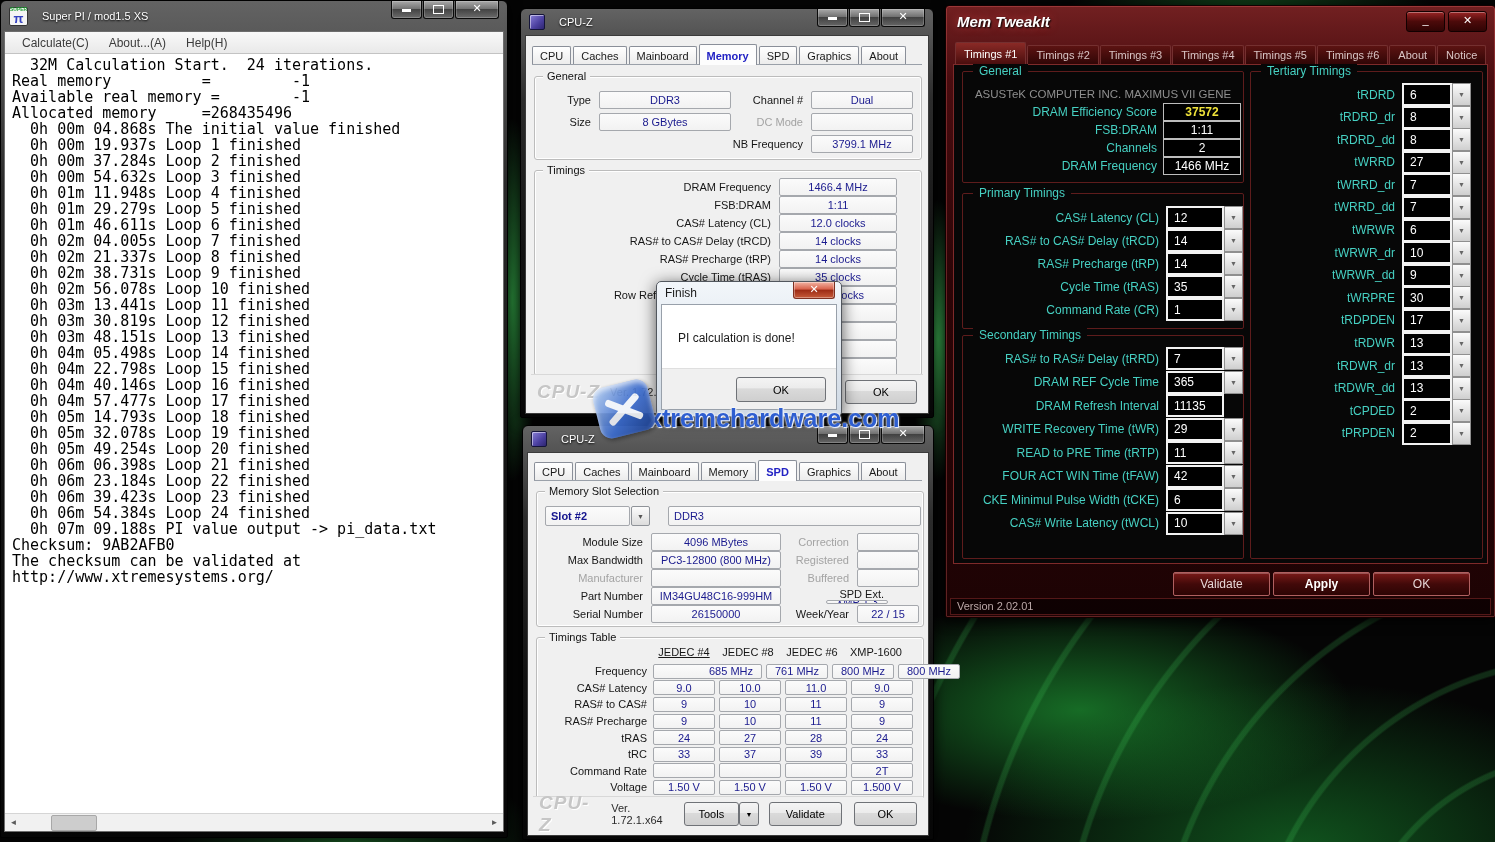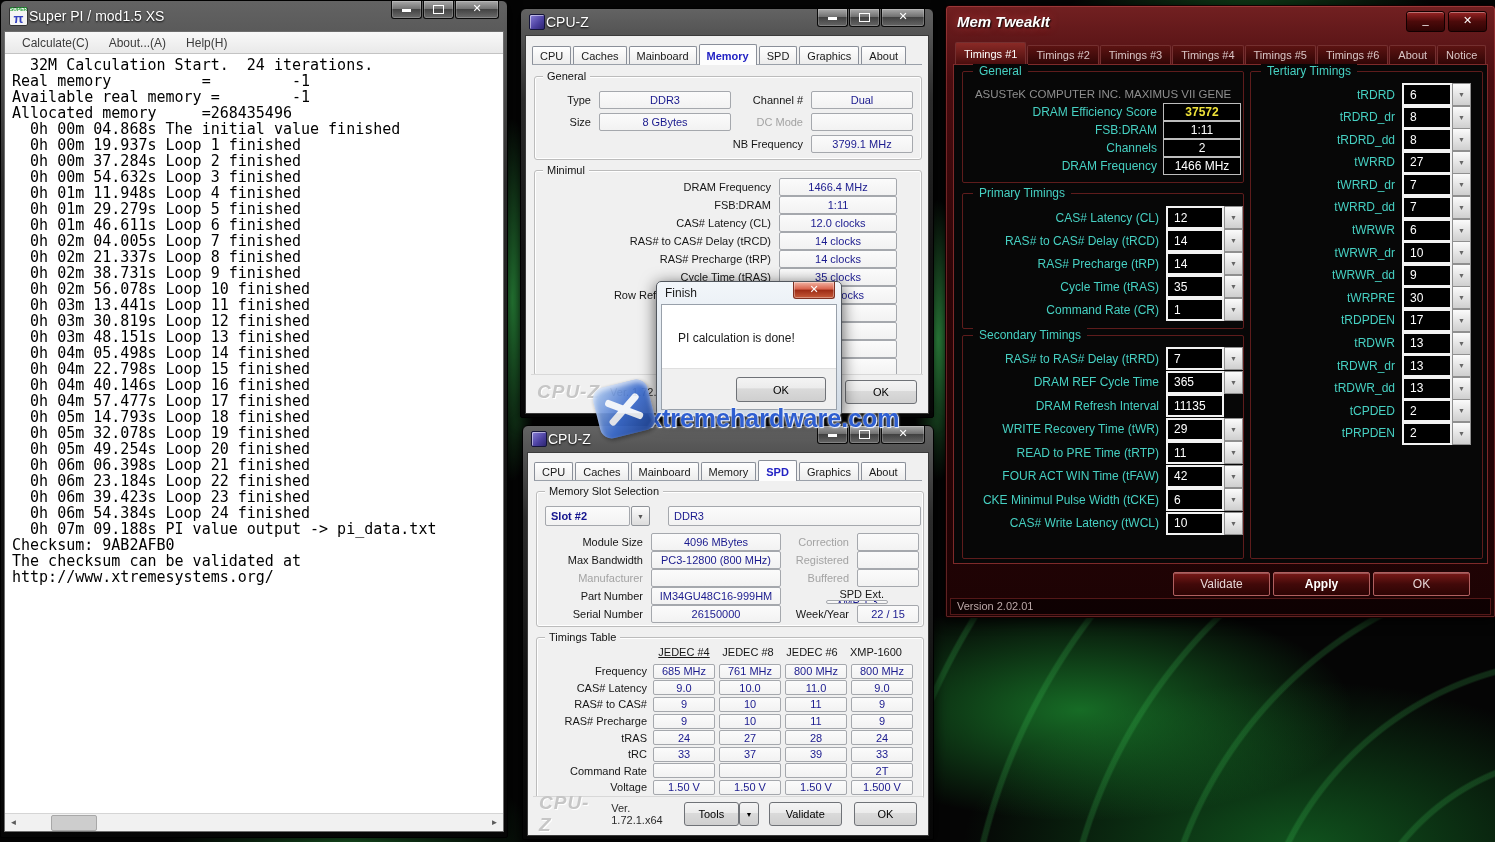--- a/index.html
+++ b/index.html
@@ -18,21 +18,21 @@
       #050505;}
   .desktop::after{content:"";position:absolute;right:0;bottom:0;width:600px;height:230px;
     background:repeating-radial-gradient(circle at 115% 165%, transparent 0 40px,
       rgba(80,245,110,.16) 42px 46px, transparent 48px 96px);}
 
   
   .w7{position:absolute;border:1px solid #000;border-radius:6px 6px 2px 2px;
       box-shadow:0 2px 14px rgba(0,0,0,.85);
       background:linear-gradient(180deg,#636363,#2c2c2c 22%,#121212 60%,#060606);}
   .tbar{height:26px;display:flex;align-items:center;padding:0 8px;position:relative;}
-  .tbar .ttl{color:#fff;font-size:14px;margin-left:1px;text-shadow:0 1px 2px #000;}
+  .tbar .ttl{color:#fff;font-size:11px;margin-left:14px;text-shadow:0 1px 2px #000;}
   .caps{position:absolute;top:0;right:8px;display:flex;gap:1px;}
   .cap{width:29px;height:17px;border:1px solid #0a0a0a;border-top:none;border-radius:0 0 3px 3px;
        background:linear-gradient(180deg,rgba(255,255,255,.45),rgba(255,255,255,.12) 45%,rgba(0,0,0,.3) 50%,rgba(255,255,255,.08));
        color:#fff;font-size:11px;line-height:15px;text-align:center;
        box-shadow:inset 0 0 0 1px rgba(255,255,255,.2);cursor:default;}
   .cap.close{width:42px;}
   .minbar{display:inline-block;width:9px;height:3px;background:#fff;margin-top:8px;}
   .maxbox{display:inline-block;width:9px;height:7px;border:1px solid #fff;margin-top:4px;}
 
   .client{margin:0 4px 4px;background:#f0f0f0;border:1px solid #3b3b3b;position:relative;}
@@ -256,21 +256,21 @@
         <span class="lb dim" style="width:88px;">DC Mode</span>
         <span class="fld" style="width:100px;margin-left:8px;"></span>
       </div>
       <div class="rowline" style="position:absolute;left:160px;top:58px;">
         <span class="lb" style="width:108px;">NB Frequency</span>
         <span class="fld" style="width:100px;margin-left:8px;">3799.1 MHz</span>
       </div>
     </div>
 
     <div class="gb" style="left:8px;top:134px;width:386px;height:204px;">
-      <span class="gl">Minimul</span>
+      <span class="gl">Timings</span>
       <div style="position:absolute;left:6px;top:8px;display:flex;flex-direction:column;gap:2px;">
         <div class="flat">
           
         
             <div class="rowline" style="height:16px;">
               <span class="lb" style="width:230px;">DRAM Frequency</span>
               <span class="fld" style="width:116px;margin-left:8px;">1466.4 MHz</span>
             </div>
           
             <div class="rowline" style="height:16px;">
@@ -428,21 +428,21 @@
         <span style="width:108px;"></span>
         <span class="lb" style="width:62px;text-align:center;margin-left:2px;text-decoration:underline;">JEDEC #4</span>
         <span class="lb" style="width:62px;text-align:center;margin-left:2px;">JEDEC #8</span>
         <span class="lb" style="width:62px;text-align:center;margin-left:2px;">JEDEC #6</span>
         <span class="lb" style="width:62px;text-align:center;margin-left:2px;">XMP-1600</span>
       </div>
       <div style="position:absolute;left:6px;top:26px;display:flex;flex-direction:column;gap:2px;">
 
           <div class="rowline" style="height:14.6px;">
             <span class="lb" style="width:104px;">Frequency</span>
-            <span class="fld" style="width:60px;height:13px;margin-left:6px;">685 MHz</span>
+            <span class="fld" style="width:60px;height:13px;margin-left:6px;padding-left:47px;">685 MHz</span>
             <span class="fld" style="width:60px;height:13px;margin-left:4px;">761 MHz</span>
             <span class="fld" style="width:60px;height:13px;margin-left:4px;">800 MHz</span>
             <span class="fld" style="width:60px;height:13px;margin-left:4px;">800 MHz</span>
           </div>
 
           <div class="rowline" style="height:14.6px;">
             <span class="lb" style="width:104px;">CAS# Latency</span>
             <span class="fld" style="width:60px;height:13px;margin-left:6px;">9.0</span>
             <span class="fld" style="width:60px;height:13px;margin-left:4px;">10.0</span>
             <span class="fld" style="width:60px;height:13px;margin-left:4px;">11.0</span>

